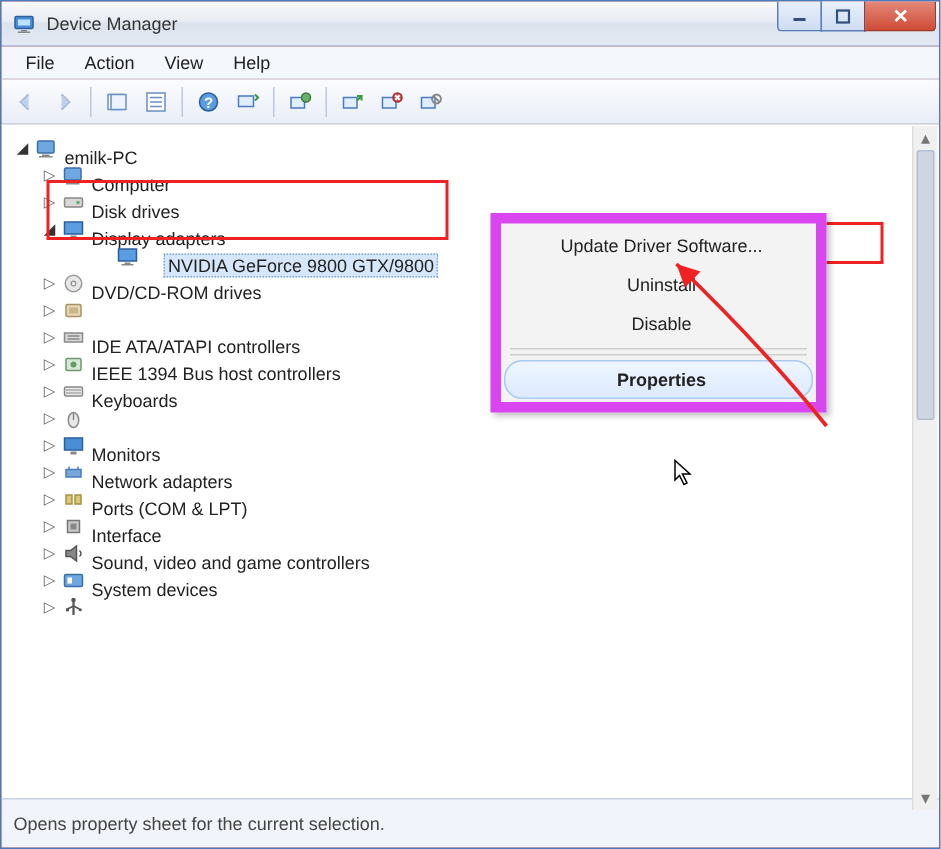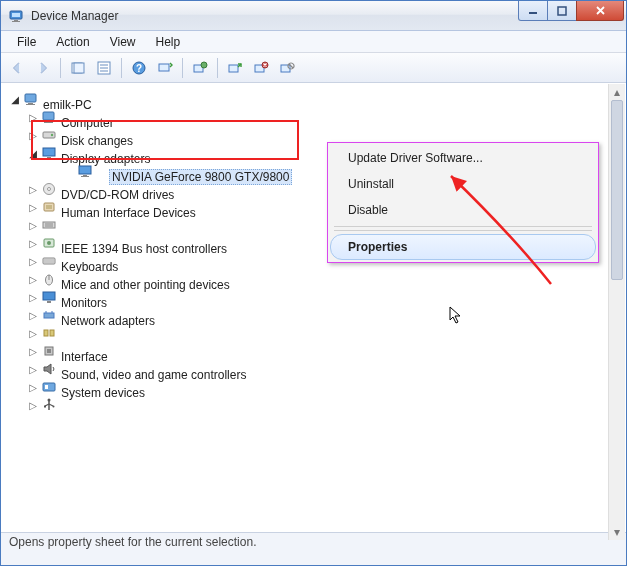--- a/index.html
+++ b/index.html
@@ -36,26 +36,26 @@
 .label { color: #222; margin-top: 11px; }
 .depth-0 { padding-left: 4px; }
 .depth-1 { padding-left: 22px; }
 .depth-2 { padding-left: 46px; gap: 12px; }
 .row.selected .label { background: #d6e6fb; border: 1px dotted #7da7d9; padding: 0 2px; }
 
 .highlight-box { position: absolute; border: 2px solid #e22; pointer-events: none; }
 .highlight-1 { left: 30px; top: 36px; width: 268px; height: 40px; }
 .highlight-2 { left: 334px; top: 64px; width: 254px; height: 28px; border-width: 2px; }
 
-.context-menu { position: absolute; left: 326px; top: 58px; width: 272px; background: #f3f3f3; border: 1px solid #d946ef; box-shadow: 2px 2px 4px rgba(0,0,0,0.25); padding: 2px; z-index: 10; }
+.context-menu { position: absolute; left: 326px; top: 58px; width: 224px; background: #f3f3f3; border: 7px solid #d946ef; box-shadow: 2px 2px 4px rgba(0,0,0,0.25); padding: 2px; z-index: 10; text-align: center; }
 .context-menu .cm-item { padding: 6px 14px 6px 18px; color: #222; font-size: 12px; cursor: default; }
 .context-menu .cm-item.hovered { background: linear-gradient(to bottom, #eef5ff, #dceaff); border: 1px solid #a8c9f0; padding: 5px 13px 5px 17px; border-radius: 12px; font-weight: bold; }
 .context-menu .cm-sep { height: 1px; background: #cfcfcf; margin: 3px 4px; }
 
-.statusbar { height: 16px; background: #f1f4fa; border-top: 1px solid #c9d2e2; display: flex; align-items: flex-end; padding: 16px 8px; color: #444; }
+.statusbar { height: 16px; background: #f1f4fa; border-top: 1px solid #c9d2e2; display: flex; align-items: center; padding: 16px 8px; color: #444; }
 
 .arrow-annotation { position: absolute; pointer-events: none; z-index: 20; }
 
 .cursor { position: absolute; left: 448px; top: 222px; z-index: 30; pointer-events: none; }
 
 .scrollbar-v { position: absolute; right: 1px; top: 83px; width: 17px; bottom: 25px; background: #f0f0f0; border-left: 1px solid #dedede; }
 .scrollbar-v .thumb { position: absolute; left: 2px; right: 2px; top: 16px; height: 180px; background: #cfd6e2; border: 1px solid #b3bdcf; border-radius: 2px; }
 .sb-btn { position: absolute; left: 0; right: 0; height: 16px; display:flex; align-items:center; justify-content:center; color:#777; }
 .sb-btn.up { top: 0; } .sb-btn.down { bottom: 0; }
 </style>
@@ -202,21 +202,21 @@
             </li>
             <li class="node">
               <div class="row depth-1">
                 <span class="toggle">▷</span>
                 <span class="icon">
                   <svg width="16" height="16" viewBox="0 0 16 16">
                     <rect x="2" y="5" width="12" height="6" rx="1" fill="#d8d8d8" stroke="#888"></rect>
                     <circle cx="11" cy="8" r="1.2" fill="#6a6"></circle>
                   </svg>
                 </span>
-                <span class="label">Disk changes</span>
+                <span class="label">Disk drives</span>
               </div>
             </li>
             <li class="node">
               <div class="row depth-1">
                 <span class="toggle open">◢</span>
                 <span class="icon">
                   <svg width="16" height="16" viewBox="0 0 16 16">
                     <rect x="2" y="3" width="12" height="8" fill="#5a9de0" stroke="#2a5f9e"></rect>
                     <rect x="6" y="12" width="4" height="1" fill="#888"></rect>
                     <rect x="4" y="13" width="8" height="1" fill="#888"></rect>
@@ -254,33 +254,33 @@
             </li>
             <li class="node">
               <div class="row depth-1">
                 <span class="toggle">▷</span>
                 <span class="icon">
                   <svg width="16" height="16" viewBox="0 0 16 16">
                     <rect x="3" y="4" width="10" height="8" rx="1" fill="#e8d8b8" stroke="#a89060"></rect>
                     <rect x="5" y="6" width="6" height="4" fill="#c8b888"></rect>
                   </svg>
                 </span>
-                <span class="label">Human Interface Devices</span>
               </div>
             </li>
             <li class="node">
               <div class="row depth-1">
                 <span class="toggle">▷</span>
                 <span class="icon">
                   <svg width="16" height="16" viewBox="0 0 16 16">
                     <rect x="2" y="5" width="12" height="6" fill="#d8d8d8" stroke="#888"></rect>
                     <line x1="4" y1="7" x2="12" y2="7" stroke="#888"></line>
                     <line x1="4" y1="9" x2="12" y2="9" stroke="#888"></line>
                   </svg>
                 </span>
+                <span class="label">IDE ATA/ATAPI controllers</span>
               </div>
             </li>
             <li class="node">
               <div class="row depth-1">
                 <span class="toggle">▷</span>
                 <span class="icon">
                   <svg width="16" height="16" viewBox="0 0 16 16">
                     <rect x="3" y="4" width="10" height="8" rx="1" fill="#d8e8d8" stroke="#6a9a6a"></rect>
                     <circle cx="8" cy="8" r="2" fill="#6a9a6a"></circle>
                   </svg>
@@ -303,21 +303,20 @@
             </li>
             <li class="node">
               <div class="row depth-1">
                 <span class="toggle">▷</span>
                 <span class="icon">
                   <svg width="16" height="16" viewBox="0 0 16 16">
                     <ellipse cx="8" cy="9" rx="3.5" ry="5" fill="#e8e8e8" stroke="#888"></ellipse>
                     <line x1="8" y1="4" x2="8" y2="9" stroke="#888"></line>
                   </svg>
                 </span>
-                <span class="label">Mice and other pointing devices</span>
               </div>
             </li>
             <li class="node">
               <div class="row depth-1">
                 <span class="toggle">▷</span>
                 <span class="icon">
                   <svg width="16" height="16" viewBox="0 0 16 16">
                     <rect x="2" y="3" width="12" height="8" fill="#4a8fd6" stroke="#2a5f9e"></rect>
                     <rect x="6" y="12" width="4" height="2" fill="#888"></rect>
                   </svg>
@@ -340,20 +339,21 @@
             </li>
             <li class="node">
               <div class="row depth-1">
                 <span class="toggle">▷</span>
                 <span class="icon">
                   <svg width="16" height="16" viewBox="0 0 16 16">
                     <rect x="3" y="5" width="4" height="6" fill="#d8c878" stroke="#a89040"></rect>
                     <rect x="9" y="5" width="4" height="6" fill="#d8c878" stroke="#a89040"></rect>
                   </svg>
                 </span>
+                <span class="label">Ports (COM &amp; LPT)</span>
               </div>
             </li>
             <li class="node">
               <div class="row depth-1">
                 <span class="toggle">▷</span>
                 <span class="icon">
                   <svg width="16" height="16" viewBox="0 0 16 16">
                     <rect x="4" y="4" width="8" height="8" fill="#c8c8c8" stroke="#777"></rect>
                     <rect x="6" y="6" width="4" height="4" fill="#888"></rect>
                   </svg>

